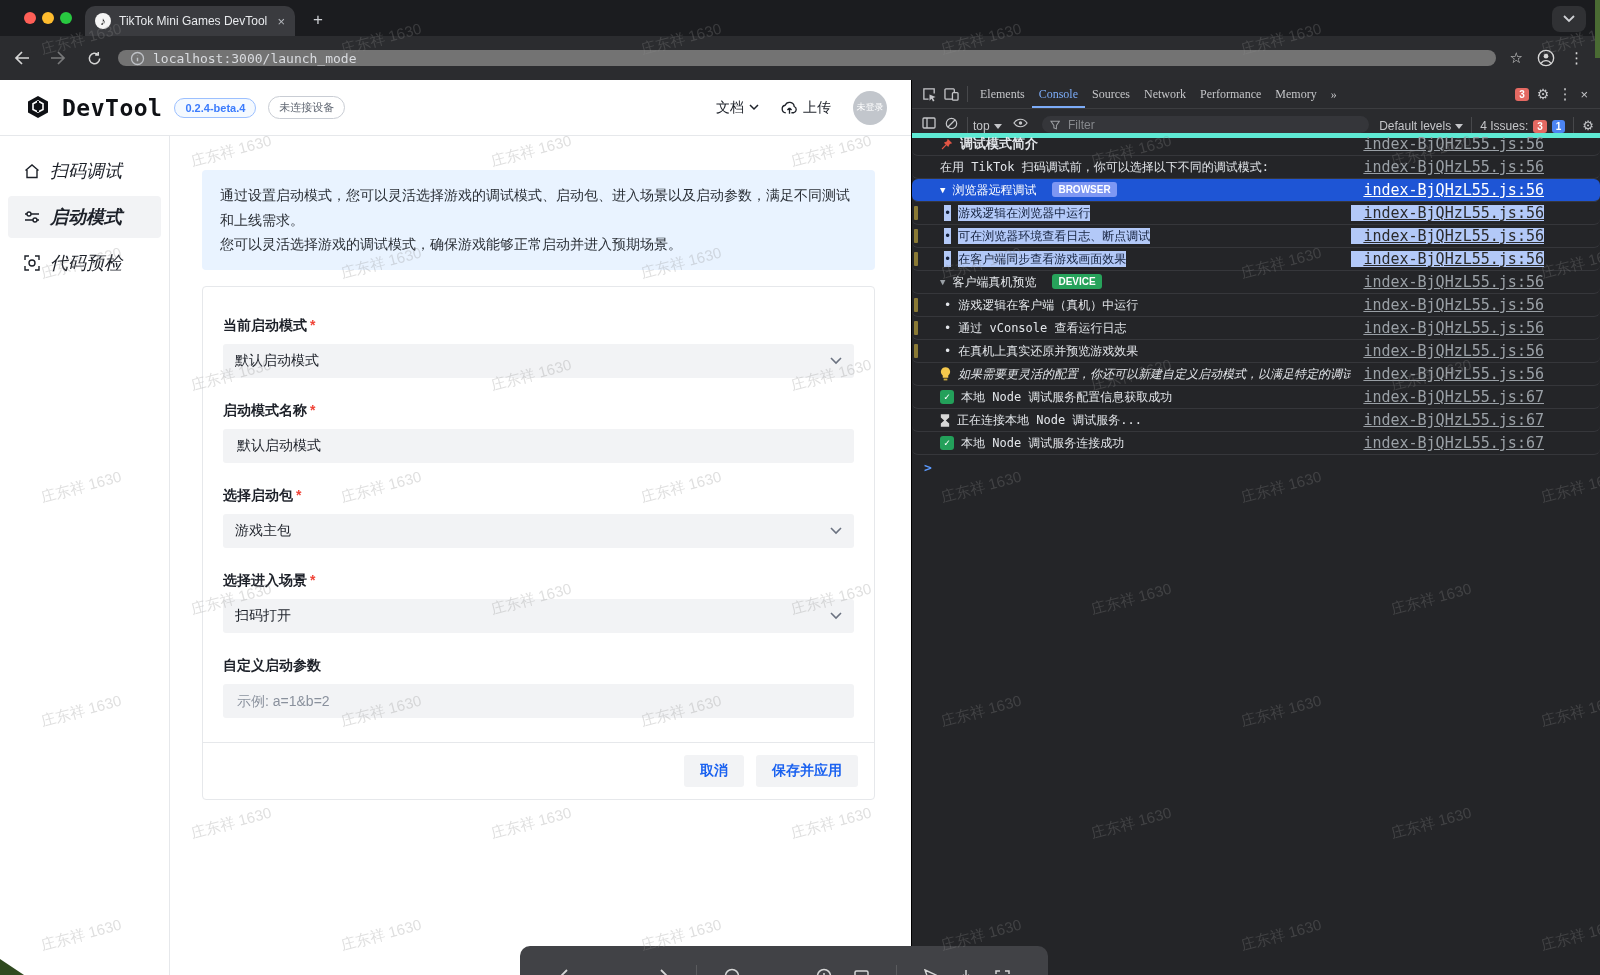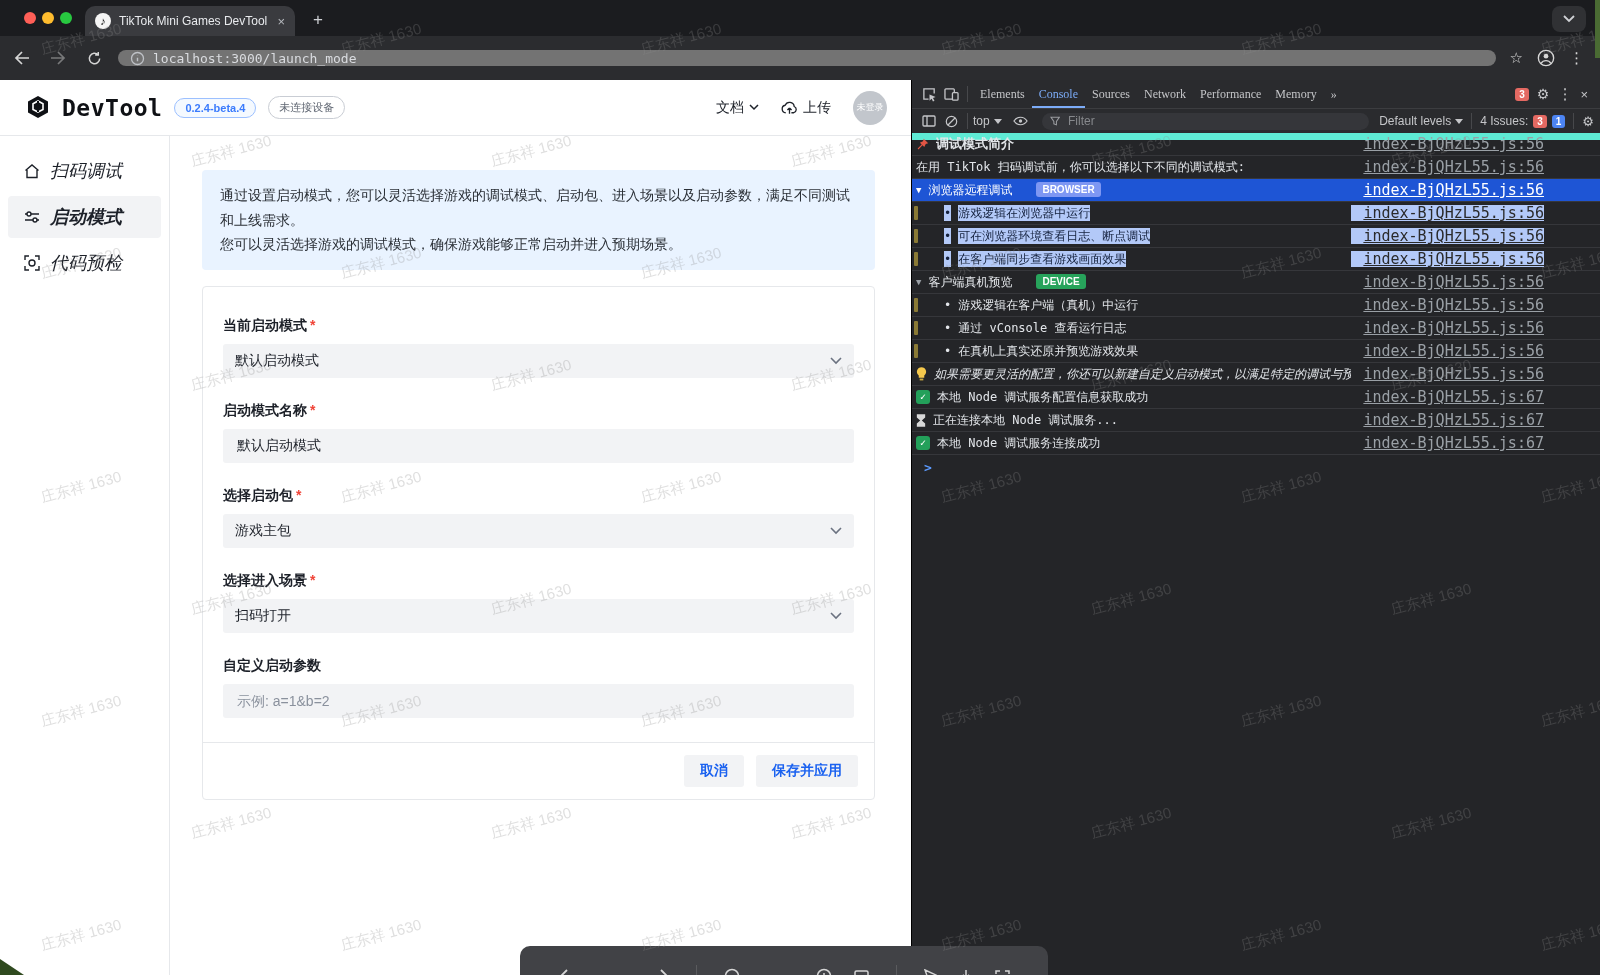--- a/index.html
+++ b/index.html
@@ -63,44 +63,44 @@
   .devtools{position:absolute;left:911px;top:80px;right:0;bottom:0;background:#242528;border-left:1px solid #000;
        font-family:"Liberation Sans",sans-serif;}
   .dt-tabbar{height:28px;background:#2a2b2e;border-bottom:1px solid #3c3d40;display:flex;align-items:center;padding:0 6px;}
   .dt-tab{padding:0 7px;font-size:12px;color:#c5c6c9;height:27px;line-height:27px;white-space:nowrap;font-family:Liberation Serif, serif;}
   .dt-tab.active{color:#7cacf8;border-bottom:2px solid #7cacf8;box-sizing:border-box;}
   .dt-ico{width:22px;height:20px;display:flex;align-items:center;justify-content:center;}
   .vsep{width:1px;height:16px;background:#47484b;margin:0 5px;}
   .dt-right{margin-left:auto;display:flex;align-items:center;gap:8px;padding-right:6px;}
   .badge-bub{border-radius:3px;color:#fff;font-size:10px;font-weight:bold;padding:1px 4px;}
   .bub-red{background:#e46962;} .bub-blue{background:#4c84f2;}
-  .dt-toolbar{height:24px;background:#2a2b2e;border-bottom:7px solid #5eead4;display:flex;align-items:center;
+  .dt-toolbar{height:24px;background:#2a2b2e;border-bottom:5px solid #5eead4;display:flex;align-items:flex-end;
        padding:0 6px;color:#c5c6c9;font-size:12px;}
   .filterbox{flex:1;height:17px;background:#35363a;border-radius:9px;margin:0 10px;display:flex;align-items:center;
        padding:0 8px;max-width:560px;}
   .filterbox input{border:0;outline:0;background:transparent;color:#c5c6c9;font-size:12px;width:100%;
        font-family:"Liberation Sans",sans-serif;margin-left:6px;}
   .filterbox input::placeholder{color:#86888c;}
   .console{position:absolute;left:0;right:0;top:53px;bottom:0;}
-  .crow{position:relative;display:flex;align-items:flex-end;padding:3px 56px 3px 4px;border-bottom:1px solid #36373b;
-       font:12px "DejaVu Sans Mono",monospace;color:#e3e6ea;line-height:16px;}
+  .crow{position:relative;display:flex;align-items:flex-end;padding:3px 56px 3px 28px;border-bottom:1px solid #36373b;
+       font:12px "DejaVu Sans Mono",monospace;color:#e3e6ea;line-height:16px;border-radius:6px;}
   .crow .cic{flex:0 0 auto;margin-right:7px;display:inline-flex;align-items:center;height:16px;}
   .crow .ctext{white-space:nowrap;overflow:hidden;}
   .csrc{margin-left:auto;padding-left:12px;color:#9aa0a6;text-decoration:underline;white-space:nowrap;font-size:15px;}
   .crow.bold .ctext{font-weight:bold;font-size:13px;}
   .crow.sel{background:#1e55d5;}
   .crow.sel .ctext,.crow.sel .csrc{color:#fff;}
   .crow.ind{padding-left:32px;}
   .gbar{position:absolute;left:2px;top:4px;bottom:4px;width:4px;background:#8a7a35;border-radius:1px;}
   .tri{font-size:9px;color:#9aa0a6;margin-right:7px;line-height:16px;}
   .crow.sel .tri{color:#fff;}
   .blt{margin-right:7px;}
   .hlspan{background:#b3c9f8;color:#14213d;}
   .csrc.hl{background:#b3c9f8;color:#2a2a2a;}
-  .cbadge{display:inline-block;margin-left:24px;padding:0 6px;border-radius:3px;font-weight:bold;font-size:10px;
+  .cbadge{display:inline-block;margin-left:16px;padding:0 6px;border-radius:3px;font-weight:bold;font-size:10px;
        line-height:15px;vertical-align:1px;font-family:"Liberation Sans",sans-serif;}
   .cbadge.browser{background:#7e97f3;color:#fff;}
   .cbadge.device{background:#27a35b;color:#fff;}
   .chk{display:inline-block;width:14px;height:14px;border-radius:3px;background:#23a05a;color:#fff;
        font-size:10px;line-height:14px;text-align:center;font-weight:bold;}
   .ital .ctext{font-style:italic;}
   .prompt{display:flex;padding:5px 12px;font:13px "DejaVu Sans Mono",monospace;color:#5c9bff;font-weight:bold;}
   
   .btoolbar{position:absolute;left:520px;top:946px;width:528px;height:60px;background:#414246;
        border-radius:10px;display:flex;align-items:center;justify-content:center;gap:22px;z-index:40;color:#d6d6d6;}

